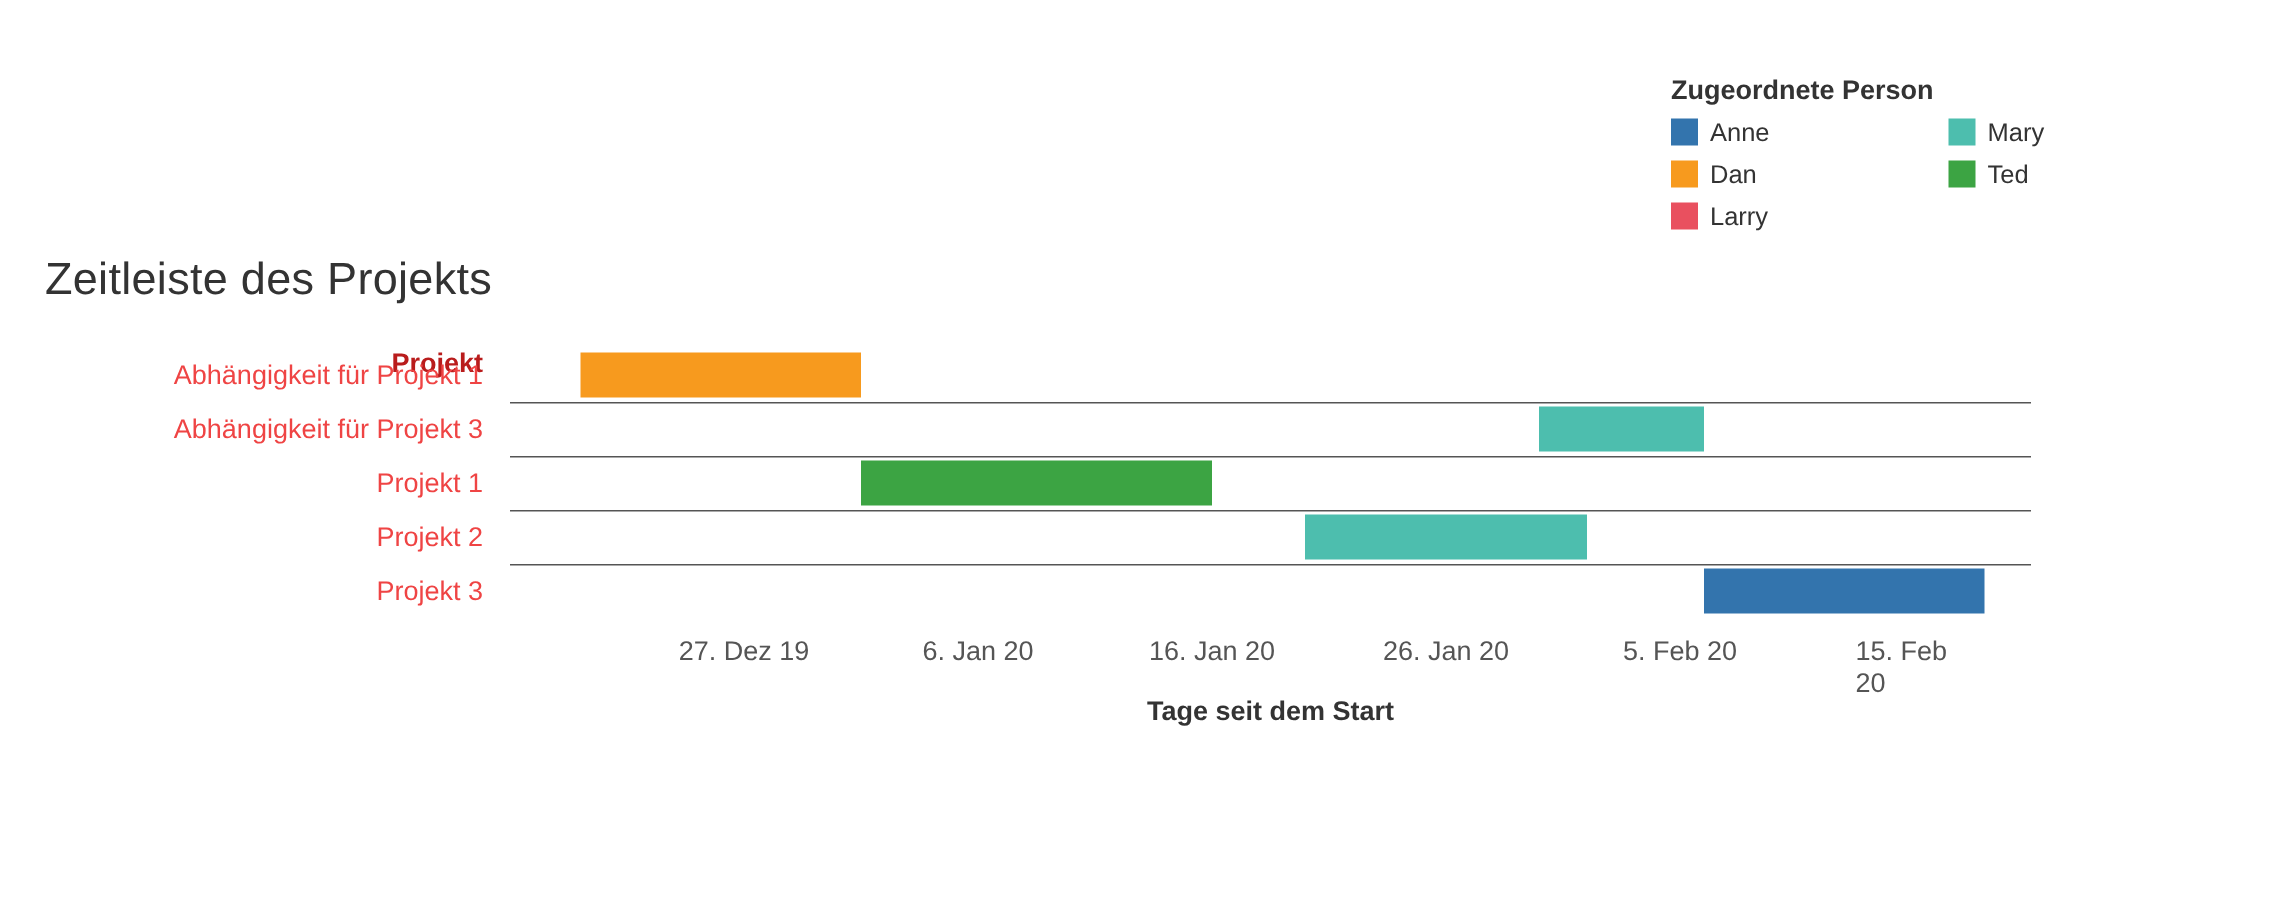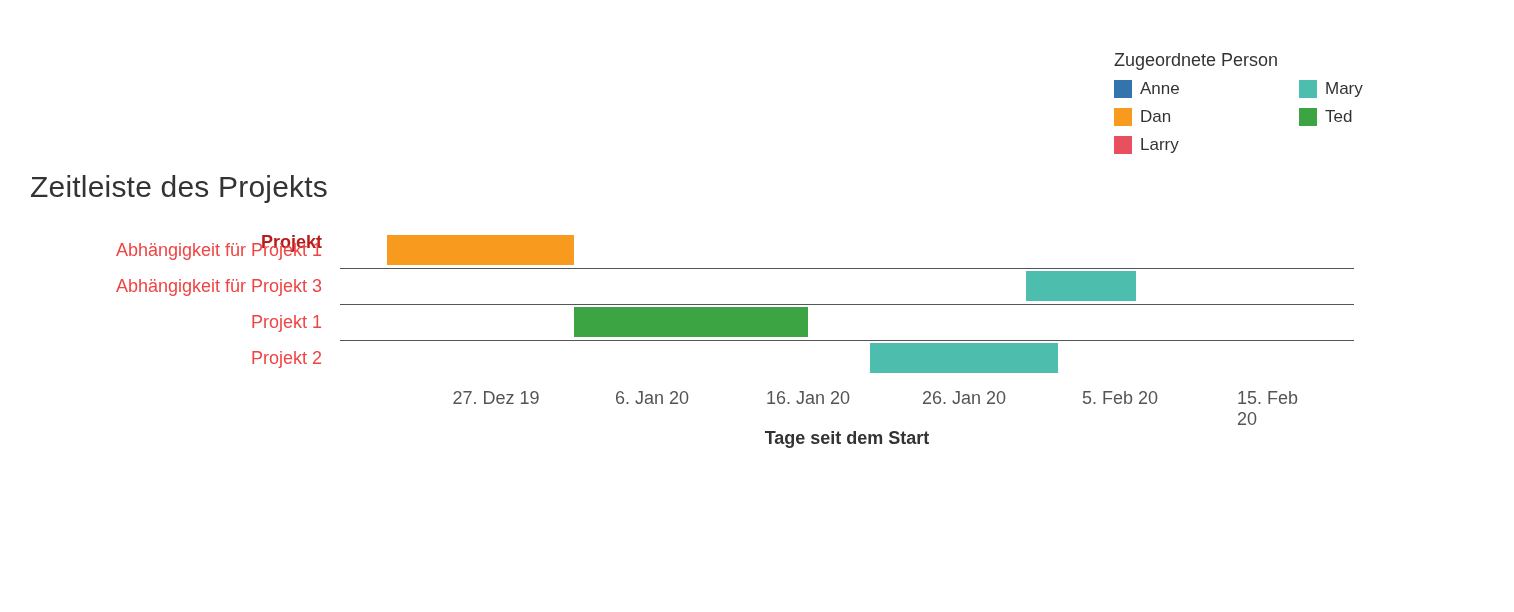--- a/index.html
+++ b/index.html
@@ -1,21 +1,21 @@
 <!DOCTYPE html>
 <html><head>
 <meta charset="utf-8">
 <style>
   html,body{margin:0;padding:0;background:#fff;color:#333;font-family:"Segoe UI",Tahoma,Arial,sans-serif;font-size:16px}
   .page{position:relative;width:1514px;height:612px;box-sizing:border-box;padding:30px 40px 0 30px}
   .title{font-size:30px;color:#333;margin-top:140px;margin-bottom:20px;font-weight:400;letter-spacing:0.2px}
   .legend{position:absolute;top:50px;right:60px;width:340px}
-  .legend-title{font-weight:400;font-size:18px;color:#333;margin-bottom:8px}
+  .legend-title{font-weight:700;font-size:18px;color:#333;margin-bottom:8px}
   .legend-grid{display:grid;grid-template-columns:1fr 1fr;row-gap:8px;column-gap:30px}
-  .legend-item{display:flex;align-items:center;gap:8px;font-size:17px;color:#333}
+  .legend-item{display:flex;gap:8px;font-size:17px;color:#333}
   .swatch{width:18px;height:18px;flex:0 0 18px}
   .chart-zone{position:relative;margin-left:0;margin-top:10px}
   .y-axis-title{position:absolute;left:0;top:0;width:300px;text-align:right;font-weight:600;color:#b91c1c;font-size:18px;padding-right:8px;box-sizing:border-box}
   .rows{position:relative;margin-top:28px}
   .row{position:relative;height:36px}
   .row-label{position:absolute;left:0;top:0;height:36px;line-height:36px;width:300px;text-align:right;color:#ef4444;font-size:18px;padding-right:8px;box-sizing:border-box}
   .plot{position:absolute;left:310px;right:120px;height:36px;top:0}
   .row-line{position:absolute;left:310px;right:120px;top:36px;height:1px;background:#555}
   .row:last-child .row-line{display:none}
   .bar{position:absolute;top:3px;height:30px}
@@ -79,20 +79,26 @@
           </div>
           <div class="row-line"></div>
         </div>
         <div class="row">
           <div class="row-label">Projekt 2</div>
           <div class="plot">
             <div class="bar" style="background: rgb(77, 190, 174); left: 52.3077%; width: 18.4615%;"></div>
           </div>
           <div class="row-line"></div>
         </div>
+        <div class="row">
+          <div class="row-label">Projekt 3</div>
+          <div class="plot">
+            <div class="bar" style="background: rgb(51, 116, 173); left: 78.4615%; width: 18.4615%;"></div>
+          </div>
+        </div>
       </div>
     <div class="x-axis" id="x-axis">
       <div class="x-label">Tage seit dem Start</div>
     <div class="tick" style="left: 15.3846%;">27. Dez 19</div>
         <div class="tick" style="left: 30.7692%;">6. Jan 20</div>
         <div class="tick" style="left: 46.1538%;">16. Jan 20</div>
         <div class="tick" style="left: 61.5385%;">26. Jan 20</div>
         <div class="tick" style="left: 76.9231%;">5. Feb 20</div>
         <div class="tick" style="left: 92.3077%;">15. Feb 20</div>
       </div>

